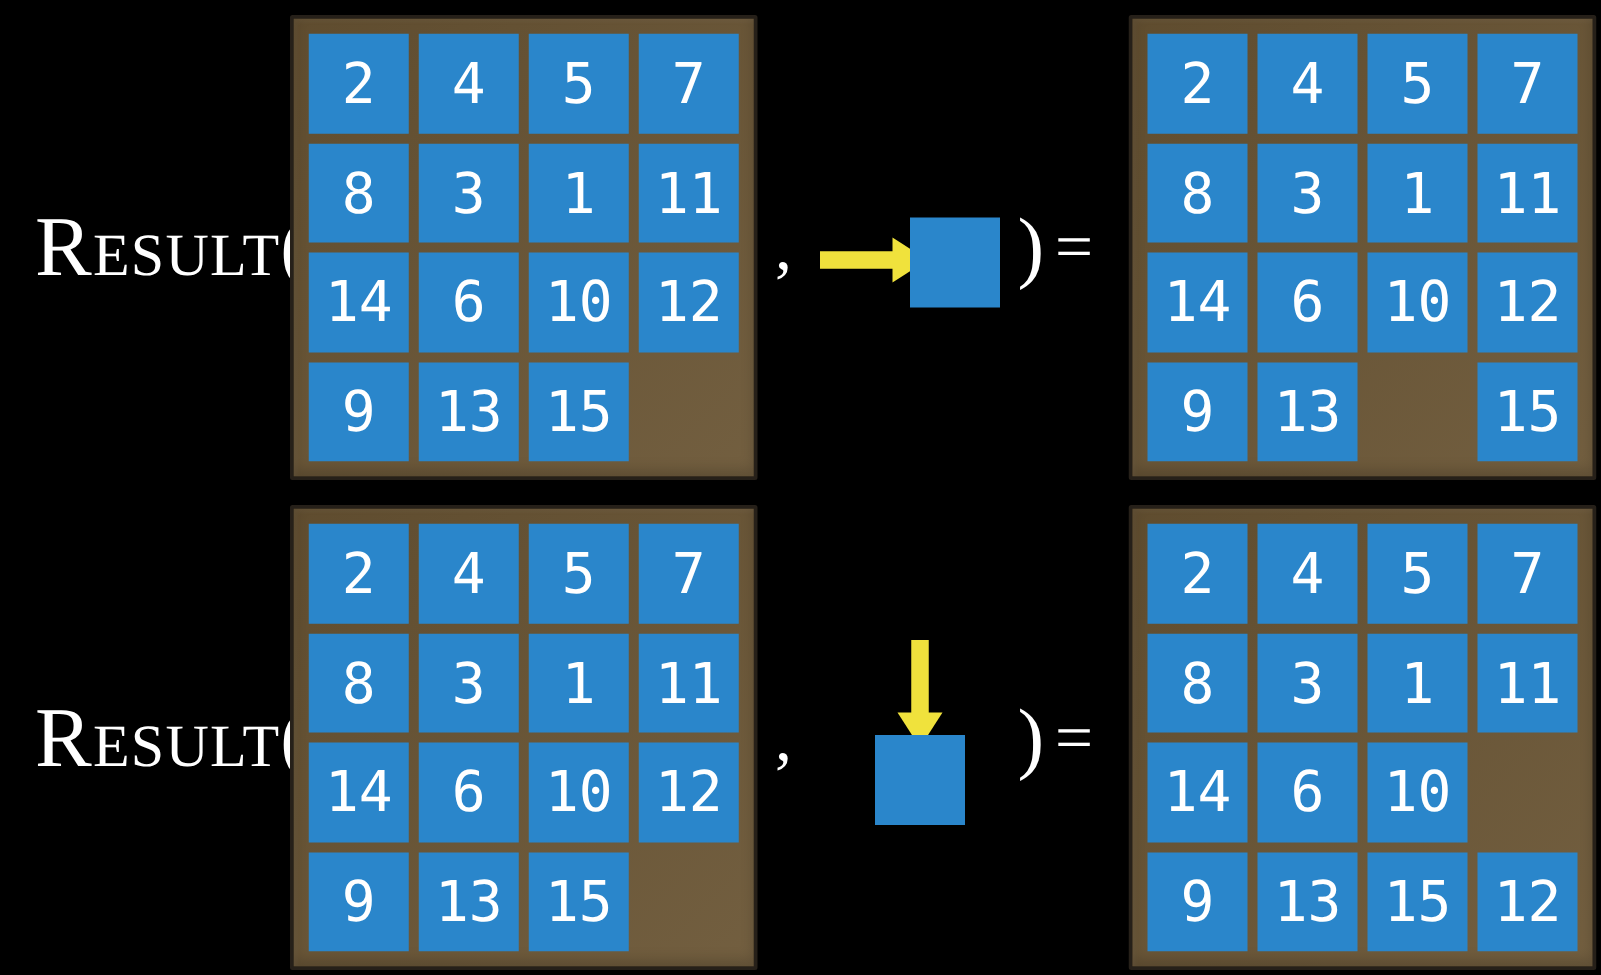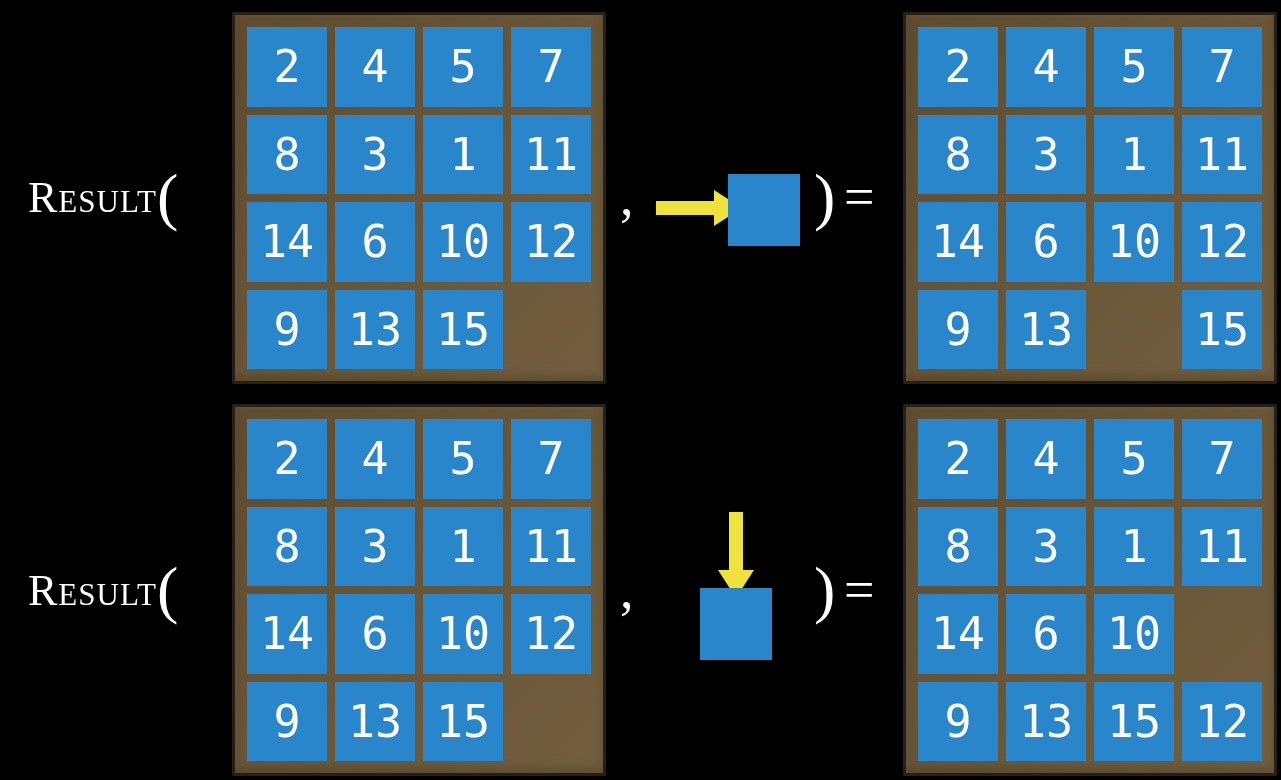--- a/index.html
+++ b/index.html
@@ -35,21 +35,21 @@
   }
   .board .tile.empty{background:transparent;}
 
   .board.tl{left:232px;top:12px;}
   .board.tr{left:903px;top:12px;}
   .board.bl{left:232px;top:404px;}
   .board.br{left:903px;top:404px;}
 
   
   .fn-label{position:absolute;height:90px;display:flex;align-items:center;color:var(--label-white);}
-  .fn-label .fn-name{font-size:44px;font-variant:small-caps;letter-spacing:1px;text-align:right;}
+  .fn-label .fn-name{font-size:68px;font-variant:small-caps;letter-spacing:1px;text-align:right;}
   .fn-label .fn-paren{font-size:64px;}
   .lbl1{left:28px;top:152px;}
   .lbl2{left:28px;top:545px;}
 
   .comma{position:absolute;color:var(--label-white);font-size:54px;line-height:1;}
   .c1{left:620px;top:170px;}
   .c2{left:620px;top:563px;}
 
   .paren{position:absolute;height:90px;display:flex;align-items:center;color:var(--label-white);font-size:64px;}
   .p1{left:814px;top:152px;}

